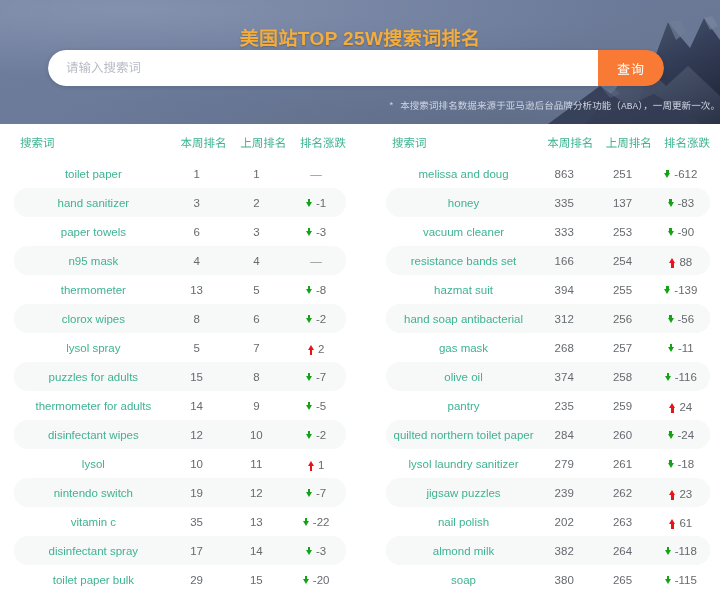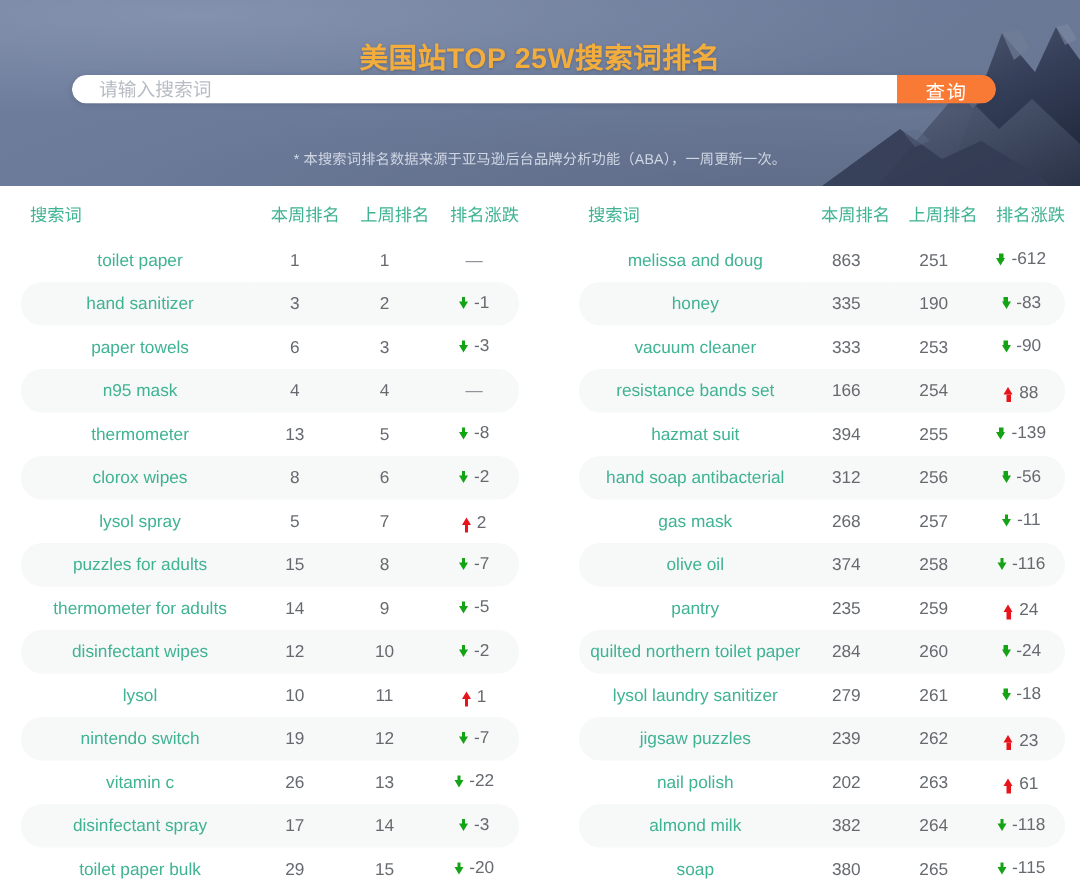--- a/index.html
+++ b/index.html
@@ -65,21 +65,21 @@
     color: #f3ad3d;
     text-shadow: 0 1px 2px rgba(40,50,70,0.35);
     z-index: 6;
   }
 
   .search-wrap {
     position: absolute;
     left: 48px;
     top: 50px;
     width: 616px;
-    height: 19px;
+    height: 36px;
     display: flex;
     align-items: stretch;
     border-radius: 18px;
     overflow: hidden;
     z-index: 6;
     box-shadow: 0 1px 4px rgba(30,40,60,0.18);
   }
   .search-input {
     flex: 1 1 auto;
     border: none;
@@ -105,25 +105,26 @@
     font-family: "Liberation Sans", "DejaVu Sans", sans-serif;
     border-radius: 0 18px 18px 0;
     letter-spacing: 1px;
   }
 
   .hero-note {
     position: absolute;
     left: 0;
     right: 0;
     top: 98px;
-    text-align: center;
+    text-align: right;
     font-size: 9.5px;
     color: #cfd6e3;
     z-index: 6;
     letter-spacing: 0.1px;
+    font-family: Liberation Mono, monospace;
   }
 
   
   .boards {
     position: relative;
     display: flex;
     width: 720px;
     height: 469px;
     background: #ffffff;
     padding-top: 0;
@@ -396,21 +397,21 @@
               <td class="term">nintendo switch</td>
               <td>19</td>
               <td>12</td>
               <td><span class="delta">
                   <span class="arrow down"></span>
                   <span class="val">-7</span>
                 </span></td>
             </tr>
             <tr>
               <td class="term">vitamin c</td>
-              <td>26</td>
+              <td>35</td>
               <td>13</td>
               <td><span class="delta">
                   <span class="arrow down"></span>
                   <span class="val">-22</span>
                 </span></td>
             </tr>
             <tr class="alt">
               <td class="term">disinfectant spray</td>
               <td>17</td>
               <td>14</td>
@@ -454,21 +455,21 @@
               <td>863</td>
               <td>251</td>
               <td><span class="delta">
                   <span class="arrow down"></span>
                   <span class="val">-612</span>
                 </span></td>
             </tr>
             <tr class="alt">
               <td class="term">honey</td>
               <td>335</td>
-              <td>190</td>
+              <td>137</td>
               <td><span class="delta">
                   <span class="arrow down"></span>
                   <span class="val">-83</span>
                 </span></td>
             </tr>
             <tr>
               <td class="term">vacuum cleaner</td>
               <td>333</td>
               <td>253</td>
               <td><span class="delta">

